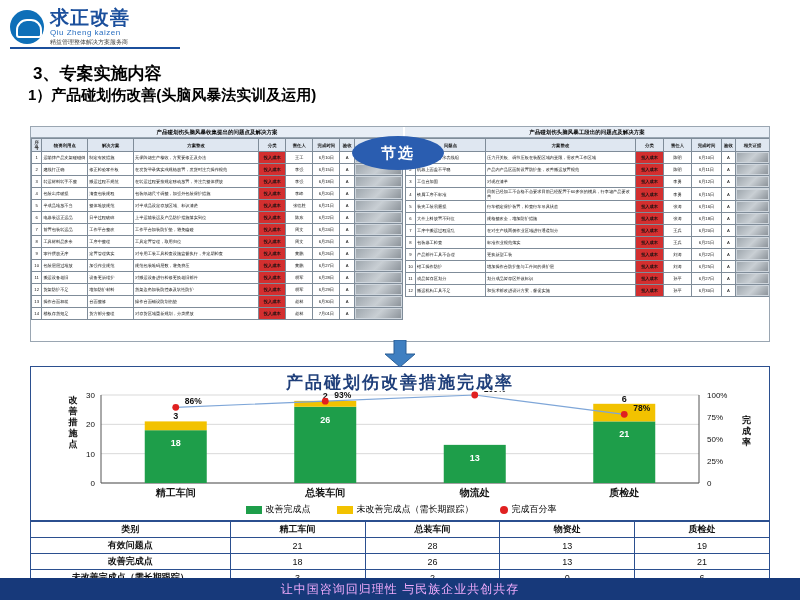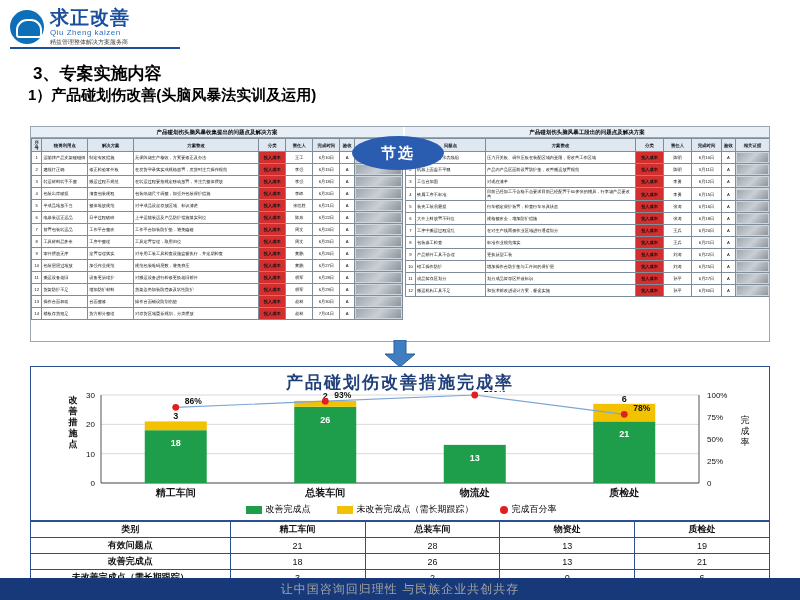--- a/index.html
+++ b/index.html
@@ -57,36 +57,36 @@
             display:flex; align-items:center; justify-content:center; font-size:15px; font-weight:bold; letter-spacing:2px; z-index:5; }
 
   
   .arrow { position:absolute; left:384px; top:340px; width:32px; height:28px; z-index:4; }
 
   
   .chart-panel { position:absolute; left:30px; top:366px; width:740px; height:155px; background:#ffffff; border:1px solid #2b4f8f; }
   .chart-title { text-align:center; font-size:17px; font-weight:bold; color:#1f3f7a; letter-spacing:2px; margin-top:4px; font-family:"DejaVu Sans", sans-serif;}
   .plot-host { position:absolute; left:0; top:24px; width:740px; height:108px; }
   .axis-label-left { position:absolute; left:36px; top:28px; width:12px; font-size:9px; font-weight:bold; color:#111; line-height:11px; text-align:center; }
-  .axis-label-right { position:absolute; right:18px; top:48px; width:12px; font-size:9px; font-weight:normal; color:#111; line-height:11px; text-align:center; }
+  .axis-label-right { position:absolute; right:18px; top:48px; width:12px; font-size:9px; font-weight:bold; color:#111; line-height:11px; text-align:right; }
   .x-axis-caption { position:absolute; left:0; top:126px; width:740px; text-align:center; font-size:8px; color:#111; }
   .legend { position:absolute; left:0; top:136px; width:740px; display:flex; justify-content:center; gap:26px; font-size:9px; align-items:center; }
   .lg-item { display:flex; align-items:center; gap:4px; }
   .sw-green { width:16px; height:8px; background:#1e9e4a; display:inline-block; }
   .sw-yellow { width:16px; height:8px; background:#f2c200; display:inline-block; }
   .sw-dot { width:8px; height:8px; border-radius:50%; background:#e02020; display:inline-block; }
 
   
   .summary { position:absolute; left:30px; top:521px; width:740px; border-collapse:collapse; }
   .summary th, .summary td { border:1px solid #2b4f8f; font-size:9px; text-align:center; height:13px; color:#111; }
   .summary th { font-weight:bold; }
   .summary td.rowhdr { font-weight:bold;margin-left:47px; }
 
   
-  .footer { position:absolute; left:0; bottom:0; width:800px; height:22px; background:#17397a; color:#a3a3a3;
+  .footer { position:absolute; left:0; bottom:0; width:800px; height:22px; background:#17397a; color:#f0abfc;
             display:flex; align-items:center; justify-content:center; font-size:12px; letter-spacing:1px; }
 </style>
 </head>
 <body>
 
 <div class="logo-area">
   <div class="logo-mark"></div>
   <div class="logo-text">
     <div class="logo-cn">求正改善</div>
     <div class="logo-en">Qiu Zheng kaizen</div>

